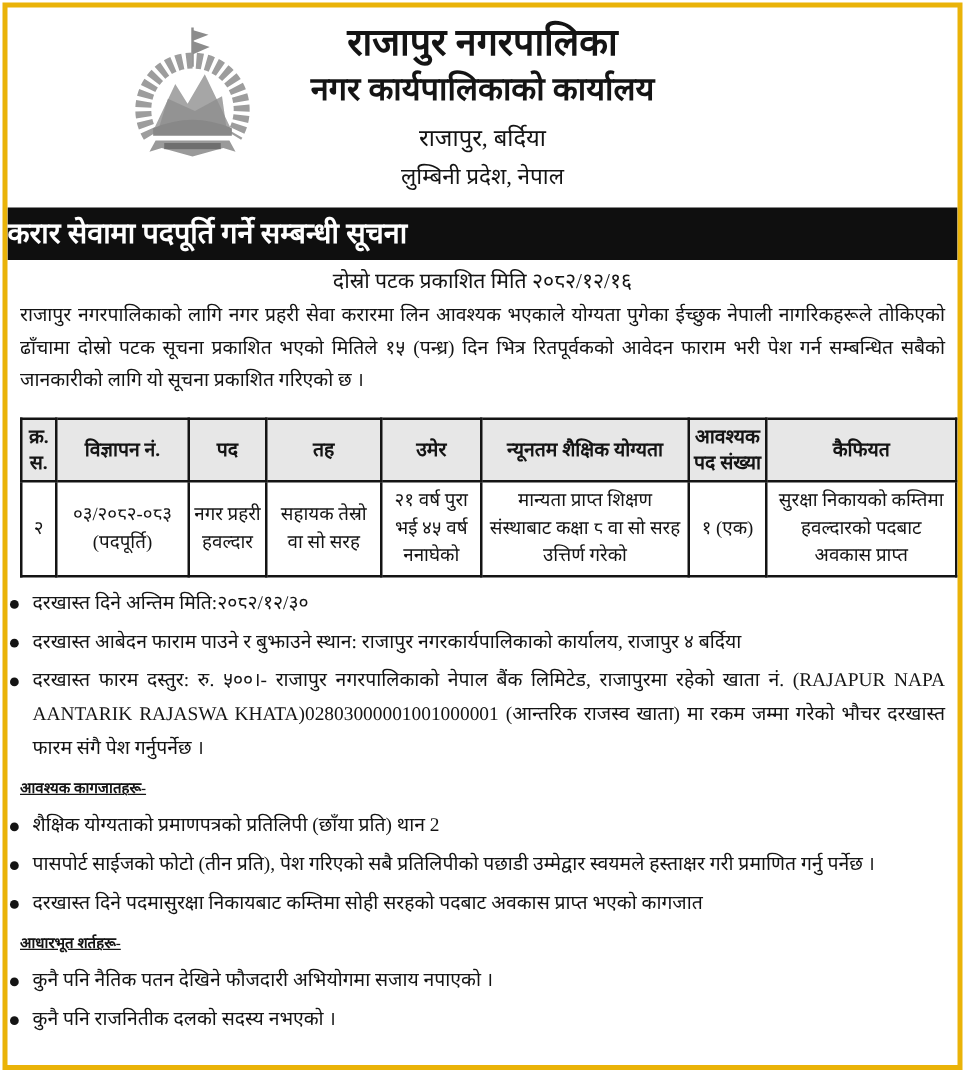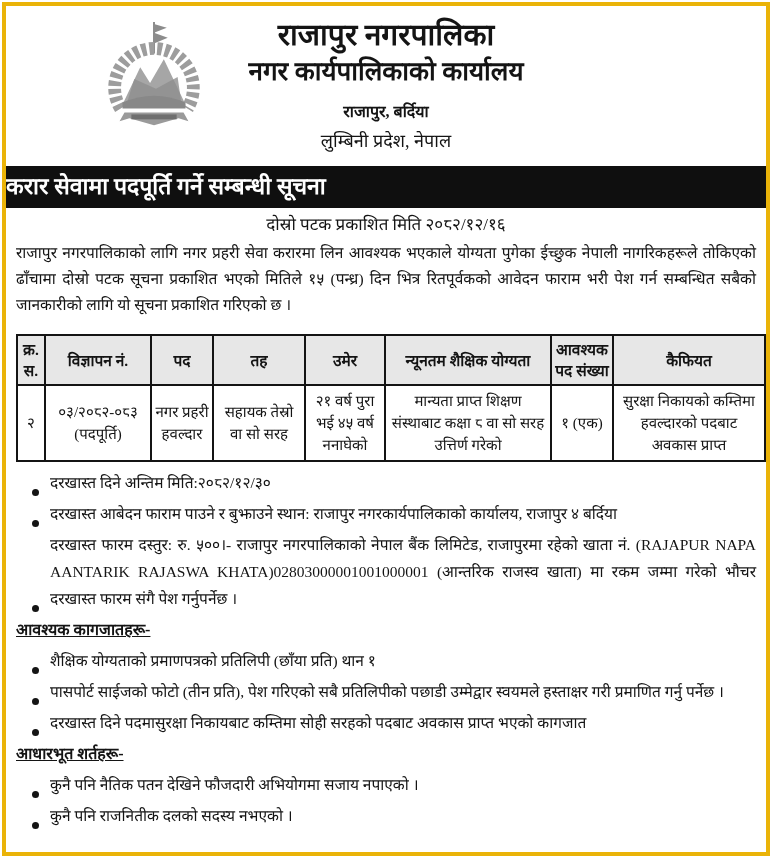--- a/index.html
+++ b/index.html
@@ -7,41 +7,41 @@
   body { font-family: "Liberation Serif", "DejaVu Serif", serif; color: #141414; position: relative; }
   .page {
     position: absolute; left: 2px; top: 2px; width: 768px; height: 854px;
     border: 4px solid #eab308; background: #ffffff; overflow: hidden;
   }
   
   .letterhead { position: relative; text-align: center; padding-top: 10px; height: 152px; }
   .logo { position: absolute; left: 98px; top: 12px; width: 100px; height: 122px; }
   .h1 { font-size: 30px; font-weight: bold; line-height: 38px; }
   .h2 { font-size: 26px; font-weight: bold; line-height: 36px; }
-  .h3 { font-size: 16px; font-weight: bold; line-height: 28px; margin-top: 8px; text-align: center; }
+  .h3 { font-size: 19px; font-weight: normal; line-height: 28px; margin-top: 8px; text-align: center; }
   .h4 { font-size: 18px; font-weight: normal; line-height: 26px; margin-top: 2px; }
   
   .title-bar {
     margin-top: 8px; height: 42px; background: #0f0f0f; color: #ffffff;
     font-size: 23px; font-weight: bold; text-align: left; line-height: 42px;
   }
   .pub-line { text-align: center; font-weight: normal; font-size: 17px; line-height: 26px; margin-top: 4px; }
   .intro { padding: 2px 10px 0 10px; font-size: 15.5px; line-height: 26px; text-align: justify; }
   .schedule { text-align: center; font-weight: bold; font-size: 16.5px; line-height: 24px; margin-top: 1px; }
   
   table.vacancy { border-collapse: collapse; margin: 16px 10px 0 10px; width: 748px; border: 2px solid #141414; table-layout: fixed; }
   table.vacancy th, table.vacancy td { border: 2px solid #141414; text-align: center; vertical-align: middle; }
   table.vacancy th { background: #e7e7e7; font-weight: bold; font-size: 15.5px; line-height: 21px; padding: 3px 1px; height: 45px; }
   table.vacancy td { font-size: 15px; line-height: 22px; padding: 4px 3px; height: 66px; }
   
-  .bullet { display: flex; padding: 0 10px 0 24px; align-items: flex-end; margin-top: 4px; }
+  .bullet { display: flex; padding: 0 10px 0 0; align-items: flex-start; margin-top: 4px; }
   .dot { flex: none; width: 7px; height: 7px; border-radius: 50%; background: #141414; margin: 11px 11px 0 2px; }
   .bt { font-size: 15.5px; line-height: 27px; text-align: justify; flex: 1; }
   .sec-head { padding: 0 10px; margin-top: 5px; }
-  .sec-head span { font-weight: bold; font-size: 16px; line-height: 26px; text-decoration: underline; }
+  .sec-head span { font-weight: bold; font-size: 12px; line-height: 26px; text-decoration: underline; }
 </style>
 </head>
 <body>
 
 <div class="page">
 
   <div class="letterhead">
     <svg class="logo" viewBox="0 0 100 124" aria-hidden="true">
       <line x1="50" y1="4" x2="50" y2="36" stroke="#8c8c8c" stroke-width="2"></line>
       <path d="M50 6 L63 10 L50 15 Z" fill="#8c8c8c"></path>
@@ -114,21 +114,21 @@
   <div class="bullet">
     <span class="dot"></span>
     <span class="bt">दरखास्त फारम दस्तुर: रु. ५००।- राजापुर नगरपालिकाको नेपाल बैंक लिमिटेड, राजापुरमा रहेको खाता नं. (RAJAPUR NAPA AANTARIK RAJASWA KHATA)02803000001001000001 (आन्तरिक राजस्व खाता) मा रकम जम्मा गरेको भौचर दरखास्त फारम संगै पेश गर्नुपर्नेछ ।</span>
   </div>
 
   <div class="sec-head">
     <span>आवश्यक कागजातहरू-</span>
   </div>
   <div class="bullet">
     <span class="dot"></span>
-    <span class="bt">शैक्षिक योग्यताको प्रमाणपत्रको प्रतिलिपी (छाँया प्रति) थान १</span>
+    <span class="bt">शैक्षिक योग्यताको प्रमाणपत्रको प्रतिलिपी (छाँया प्रति) थान 2</span>
   </div>
   <div class="bullet">
     <span class="dot"></span>
     <span class="bt">पासपोर्ट साईजको फोटो (तीन प्रति), पेश गरिएको सबै प्रतिलिपीको पछाडी उम्मेद्वार स्वयमले हस्ताक्षर गरी प्रमाणित गर्नु पर्नेछ ।</span>
   </div>
   <div class="bullet">
     <span class="dot"></span>
     <span class="bt">दरखास्त दिने पदमासुरक्षा निकायबाट कम्तिमा सोही सरहको पदबाट अवकास प्राप्त भएको कागजात</span>
   </div>
 

